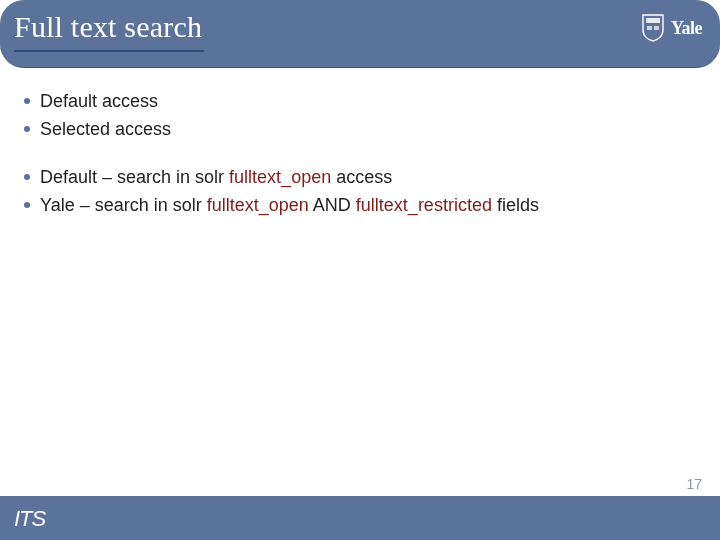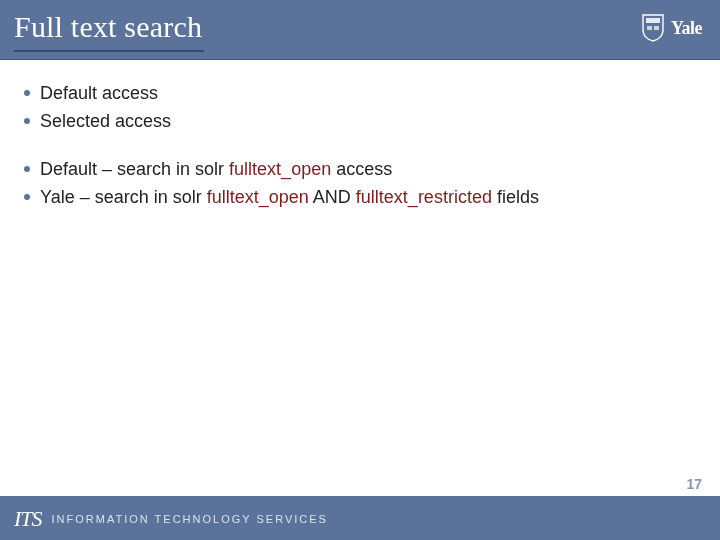--- a/index.html
+++ b/index.html
@@ -7,25 +7,26 @@
     padding: 0;
     width: 720px;
     height: 540px;
     font-family: Verdana, Geneva, sans-serif;
     background: #fff;
     overflow: hidden;
     position: relative;
   }
   .header-bar {
     background: #5b739b;
-    height: 60px;
+    height: 68px;
     width: 100%;
     position: relative;
     border-bottom: 1px solid #3f5577;
     box-sizing: border-box;
+    border-radius: 24px;
   }
   .slide-title {
     position: absolute;
     left: 14px;
     top: 10px;
     font-family: "Times New Roman", Times, serif;
     font-size: 30px;
     color: #fff;
     border-bottom: 2px solid #2f4c7a;
     padding: 0 2px 6px 0;
@@ -86,39 +87,38 @@
     color: #cfd7e4;
   }
   .its-logo {
     position: absolute;
     left: 14px;
     top: 10px;
     display: flex;
     align-items: center;
   }
   .its-mark {
-    font-family: Liberation Serif, serif;
+    font-family: Liberation Sans, sans-serif;
     font-style: italic;
     font-size: 22px;
     color: #fff;
     margin-right: 10px;
     letter-spacing: -1px;
   }
   .its-text {
     font-size: 11px;
     letter-spacing: 2px;
     color: #dbe2ee;
   }
   .page-num {
     position: absolute;
     right: 18px;
     bottom: 48px;
     font-size: 14px;
     color: #8a97ad;
-    font-weight: bold;
   }
 </style>
 </head>
 <body>
 
 <div class="header-bar">
   <div class="slide-title">Full text search</div>
   <div class="yale-logo">
     <svg class="yale-shield" viewBox="0 0 24 28">
       <path d="M2 1 H22 V16 C22 22 17 26 12 27 C7 26 2 22 2 16 Z" fill="none" stroke="#fff" stroke-width="1.4"></path>
@@ -144,15 +144,14 @@
       <span>Yale – search in solr </span><span class="red">fulltext_open</span><span> AND </span><span class="red">fulltext_restricted</span><span> fields</span>
     </li>
   </ul>
 </div>
 
 <div class="page-num">17</div>
 
 <div class="footer">
   <div class="its-logo">
     <span class="its-mark">ITS</span>
-    <span class="its-text">INFORMATION TECHNOLOGY SERVICES</span>
   </div>
 </div>
 
 </body></html>

